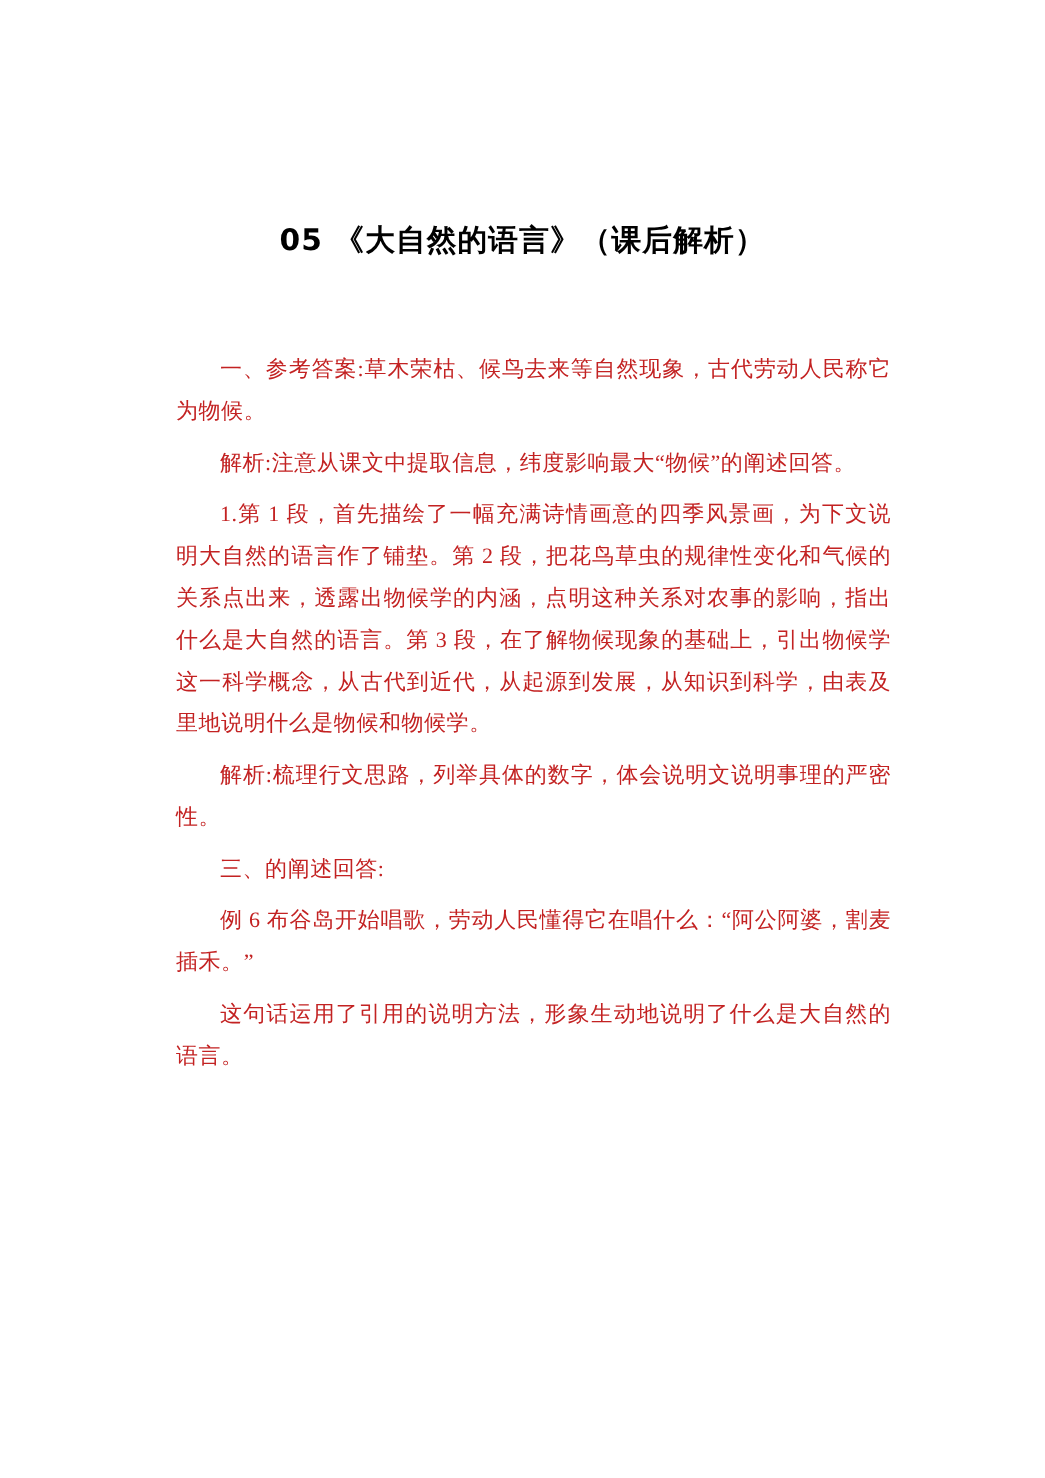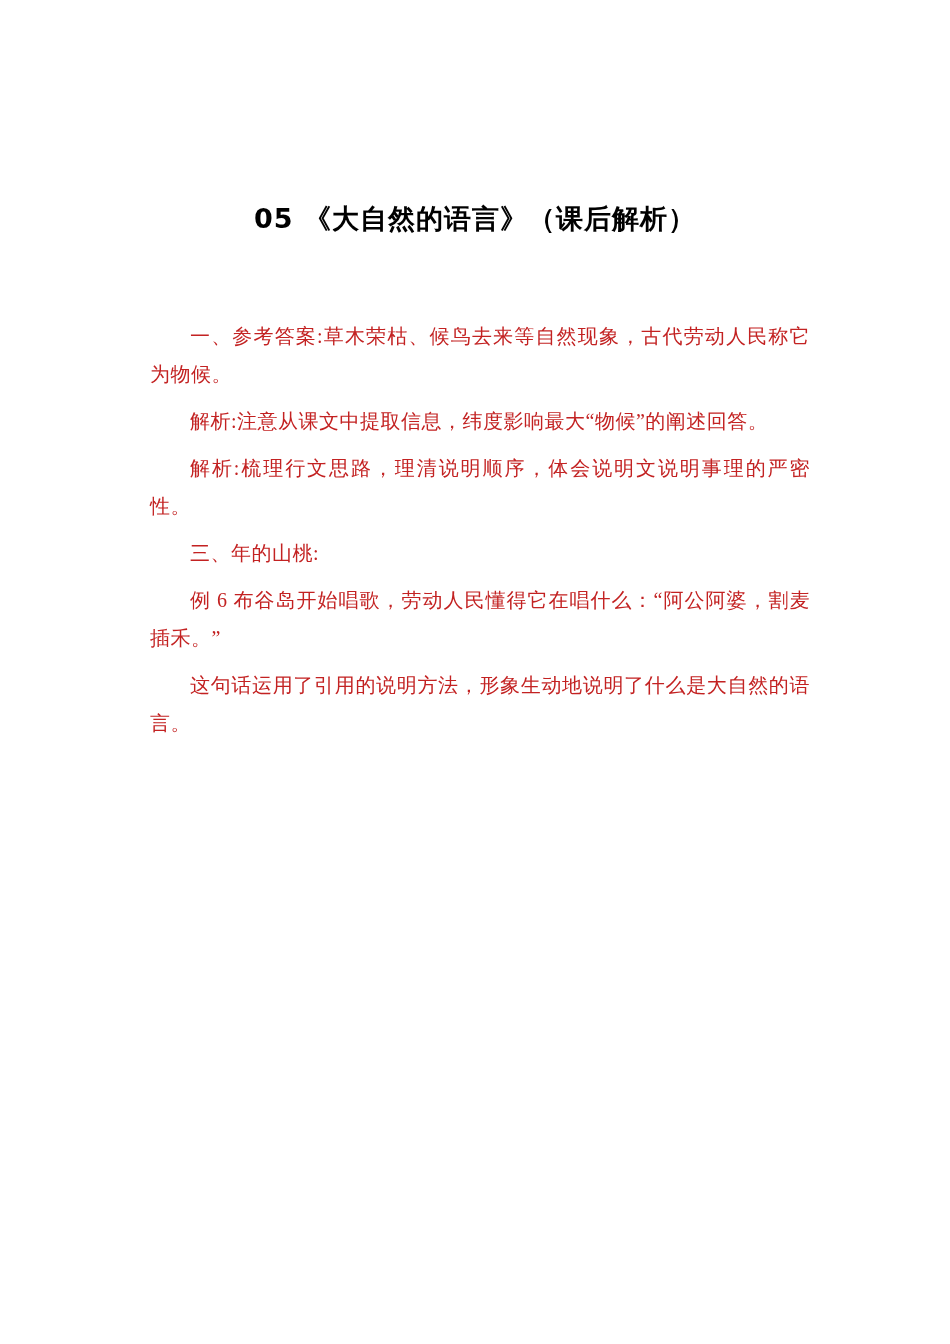--- a/index.html
+++ b/index.html
@@ -32,36 +32,37 @@
     line-height: 36px;
     letter-spacing: 1px;
     color: var(--title-color);
     white-space: nowrap;
   }
   .doc-body {
     margin: 80px 140px 0 142px;
     color: var(--text-color);
   }
   .doc-body p {
-    margin: 0 0 9px 8px;
+    margin: 0 0 9px 18px;
     font-size: 20px;
     line-height: 38px;
     text-indent: 2em;
     text-align: justify;
     letter-spacing: 0.5px;
     color: var(--text-color);
   }
 </style>
 </head>
 <body>
 
 <div class="page">
   <div class="doc-title">05  《大自然的语言》（课后解析）</div>
   <div class="doc-body">
 
   <p>一、参考答案:草木荣枯、候鸟去来等自然现象，古代劳动人民称它为物候。</p>
       <p>解析:注意从课文中提取信息，纬度影响最大“物候”的阐述回答。</p>
-      <p>解析:梳理行文思路，理清说明顺序，体会说明文说明事理的严密性。</p>
-      <p>三、年的山桃:</p>
+      <p>1.第 1 段，首先描绘了一幅充满诗情画意的四季风景画，为下文说明大自然的语言作了铺垫。第 2 段，把花鸟草虫的规律性变化和气候的关系点出来，透露出物候学的内涵，点明这种关系对农事的影响，指出什么是大自然的语言。第 3 段，在了解物候现象的基础上，引出物候学这一科学概念，从古代到近代，从起源到发展，从知识到科学，由表及里地说明什么是物候和物候学。</p>
+      <p>解析:梳理行文思路，列举具体的数字，体会说明文说明事理的严密性。</p>
+      <p>三、的阐述回答:</p>
       <p>例 6 布谷岛开始唱歌，劳动人民懂得它在唱什么：“阿公阿婆，割麦插禾。”</p>
       <p>这句话运用了引用的说明方法，形象生动地说明了什么是大自然的语言。</p>
     </div>
 </div>
 
 </body></html>

